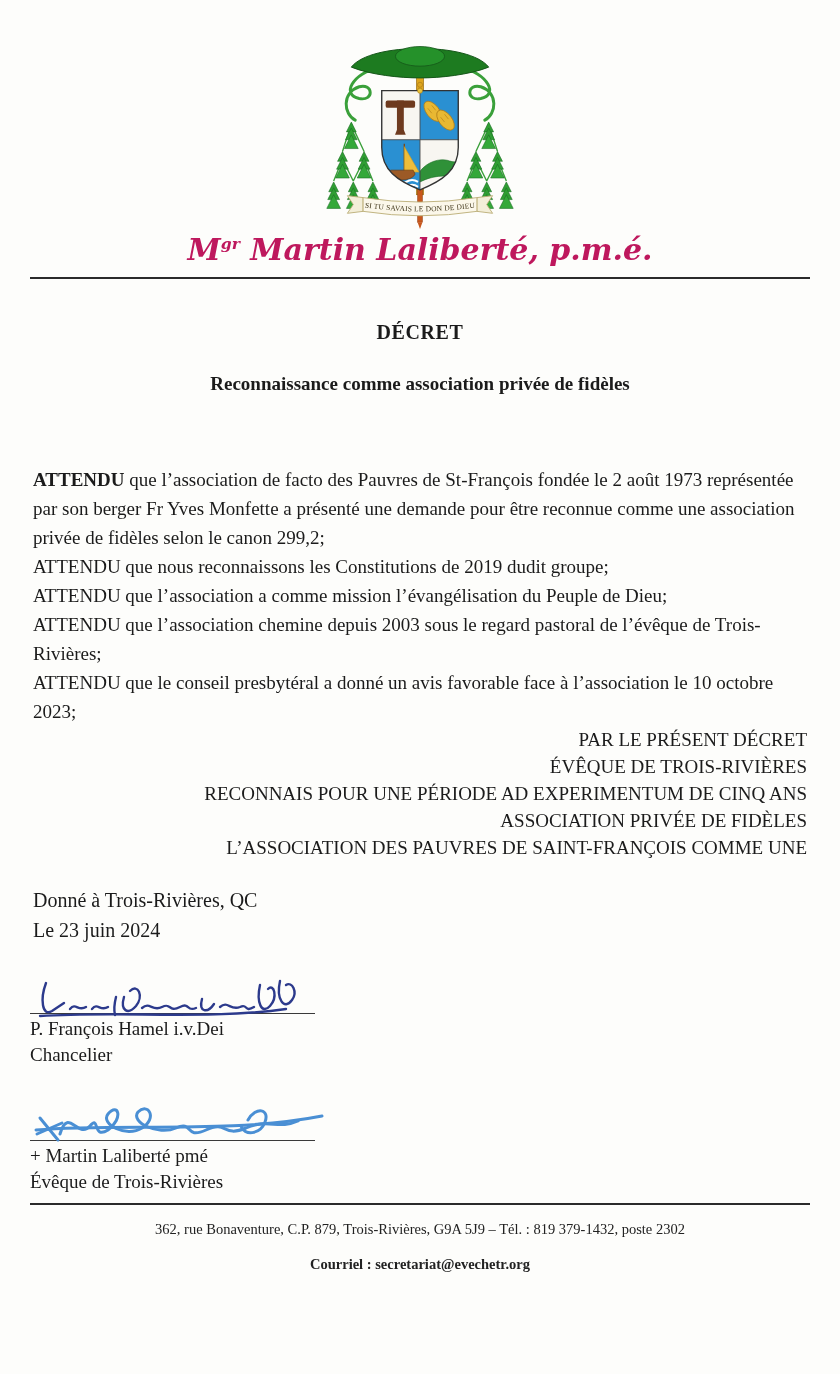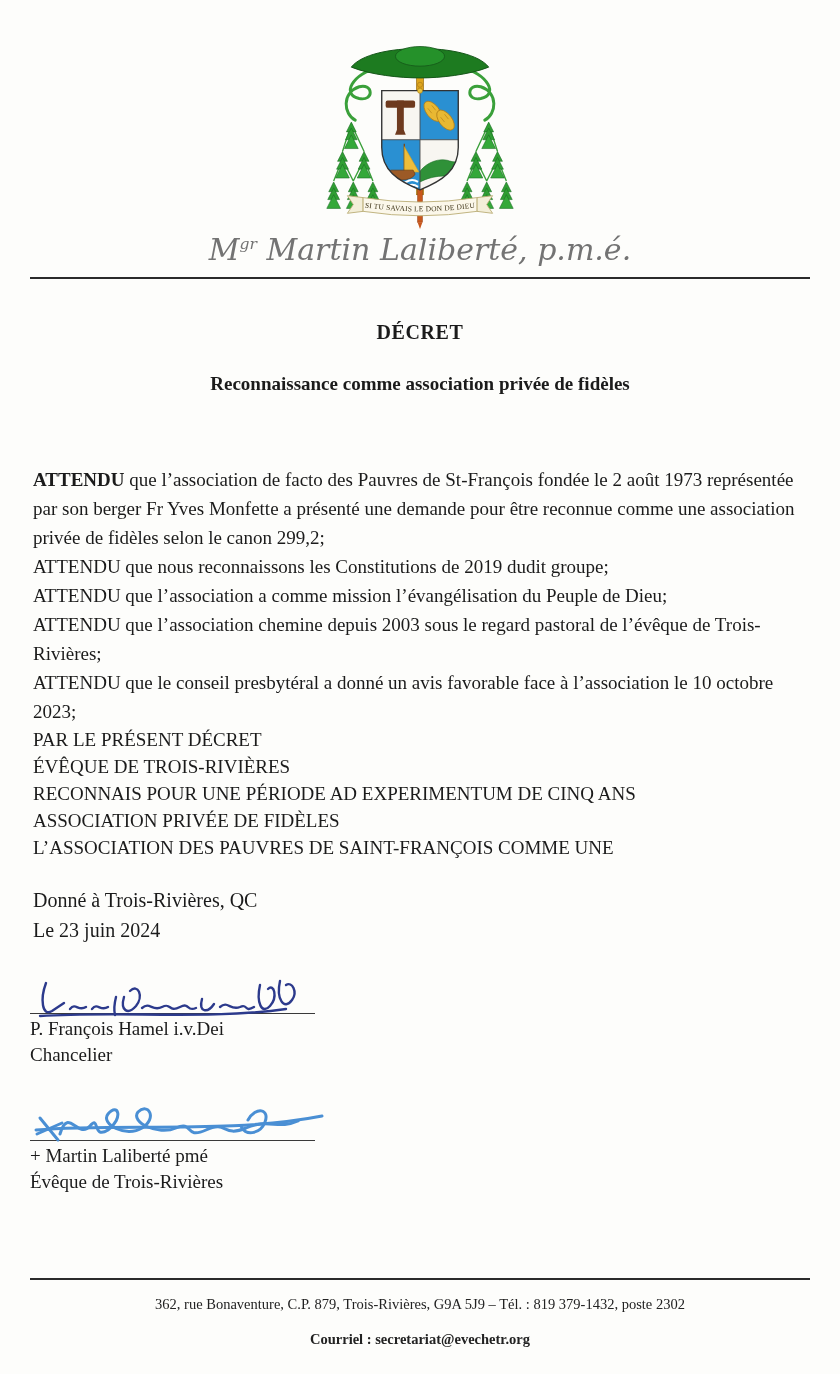--- a/index.html
+++ b/index.html
@@ -4,36 +4,36 @@
 <style>
   html,body{margin:0;padding:0;background:#e8e8e8;}
   .page{
     position:relative;width:840px;height:1374px;margin:0 auto;
     background:#fdfdfb;overflow:hidden;
     font-family:"Liberation Serif", serif;color:#1b1b1b;
   }
   .crest{display:block;margin:22px auto 0;width:198px;height:208px;}
   .bishop-name{
     margin-top:2px;text-align:center;font-style:italic;font-size:30px;
-    color:#737373;font-family:"DejaVu Serif", serif;
+    color:#be185d;font-family:"DejaVu Serif", serif;font-weight:bold;
   }
   .bishop-name sup{font-size:0.52em;}
   .rule{border:0;border-top:2.5px solid #2b2b2b;margin:10px 30px 0;}
   .doc-title{margin-top:42px;text-align:center;font-weight:bold;font-size:20px;letter-spacing:0.6px;font-family:Liberation Serif, serif;}
   .doc-subtitle{margin-top:29px;text-align:center;font-weight:bold;font-size:19px;}
   .body-block{margin:70px 33px 0;font-size:19px;line-height:29px;}
   .para1 .attendu-bold{font-weight:bold;}
-  .decree-block{text-align:left;font-size:19px;line-height:27px;}
+  .decree-block{text-align:right;font-size:19px;line-height:27px;}
   .dateline{margin:24px 33px 0;font-size:20px;line-height:30px;}
   .sig{margin:22px 0 0 30px;width:310px;}
   .sig-svg{display:block;margin-bottom:-16px;position:relative;z-index:2;}
   .sig-line{border:0;border-top:1.5px solid #3a3a3a;width:285px;margin:0;}
   .sig-text{font-size:19px;line-height:26px;margin-top:2px;}
   .sig2{margin-top:26px;}
-  .footer{position:absolute;left:30px;right:30px;top:1278px;text-align:center;font-size:14.5px;color:#222;}
+  .footer{position:absolute;left:30px;right:30px;top:1203px;text-align:center;font-size:14.5px;color:#222;}
   .footer-rule{border:0;border-top:2.5px solid #2b2b2b;margin:0;}
   .footer-address{margin-top:16px;}
   .footer-email{margin-top:18px;font-weight:bold;}
 </style>
 </head>
 <body>
 
 <div class="page">
 
   <svg class="crest" viewBox="0 0 200 212" xmlns="http://www.w3.org/2000/svg">

